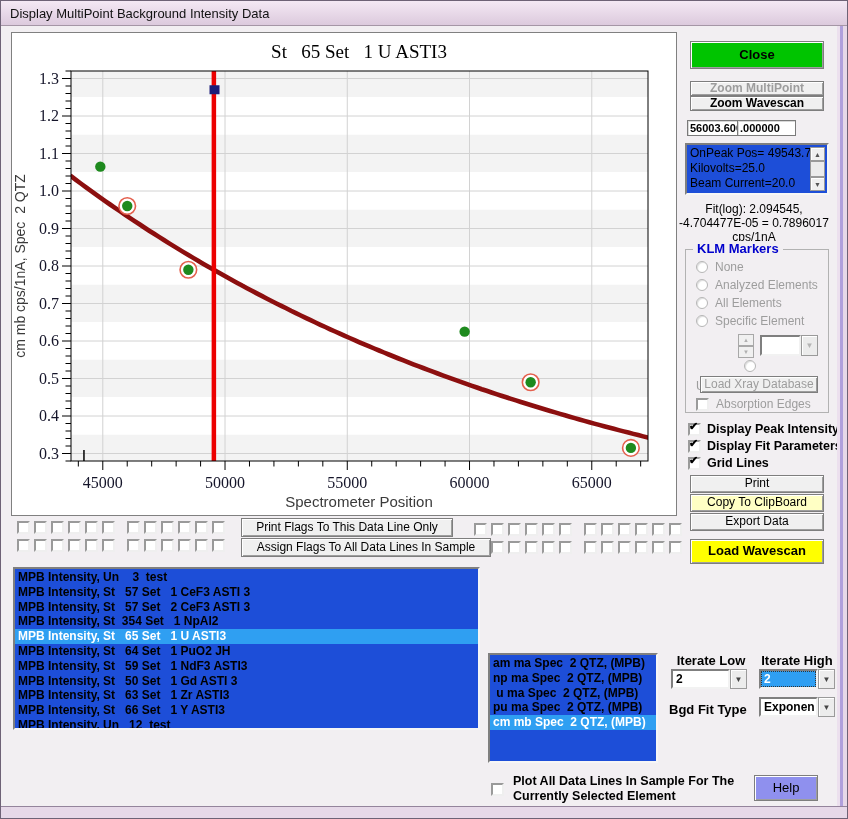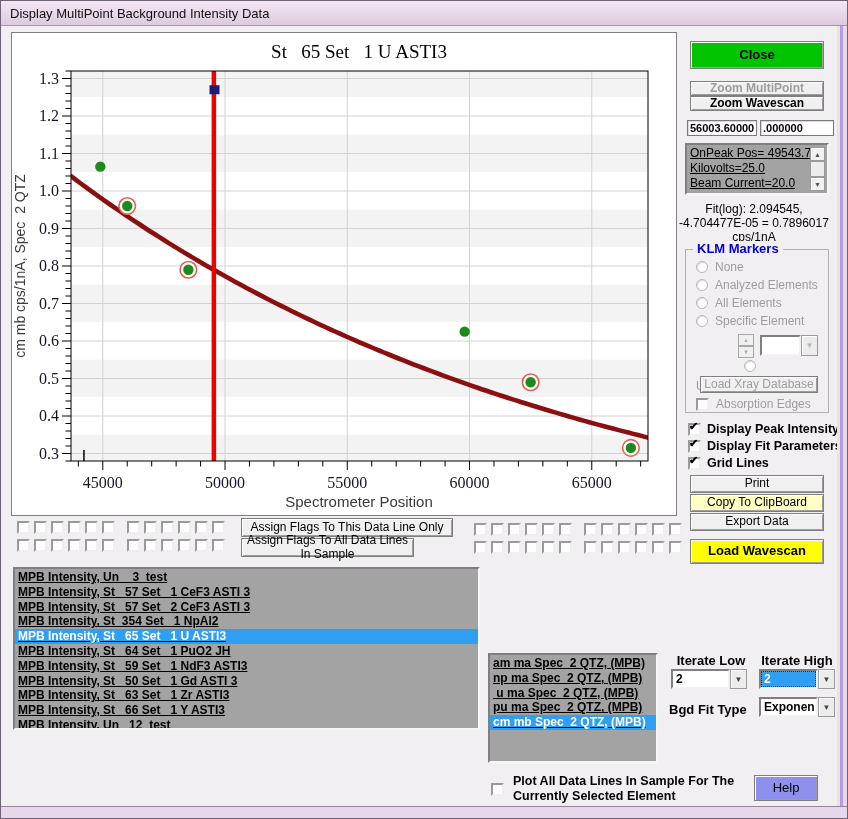--- a/index.html
+++ b/index.html
@@ -15,21 +15,21 @@
   .btn{position:absolute;display:flex;align-items:center;justify-content:center;text-align:center;
     background:#f0f0f0;border:1px solid #7e7e7e;box-shadow:inset 1px 1px 0 #ffffff, inset -1px -1px 0 #9e9e9e;
     font-size:12px;color:#000;box-sizing:border-box;line-height:1.1;}
   .btn.bold{font-weight:bold;}
   .btn.disabled{color:#9d9d9d;}
   .btn.green{background:#00c400;font-weight:bold;font-size:13px;}
   .btn.yellow{background:#ffff00;font-weight:bold;font-size:13px;}
   .btn.paleyellow{background:#ffffc4;}
   .btn.help{background:#8f90ee;font-size:13px;}
 
-  .sunken{position:absolute;background:#a3a3a3;border:2px solid;border-color:#7f7f7f #f6f6f6 #f6f6f6 #7f7f7f;box-sizing:border-box;text-decoration:underline;}
+  .sunken{position:absolute;background:#1d4ed8;border:2px solid;border-color:#7f7f7f #f6f6f6 #f6f6f6 #7f7f7f;box-sizing:border-box;}
   .field{position:absolute;background:#fff;border:1px solid #7a7a7a;box-shadow:inset 1px 1px 0 #d8d8d8;
     font-size:11px;color:#000;padding:1px 2px;box-sizing:border-box;overflow:hidden;white-space:nowrap;font-weight:bold;}
 
   .info-box{font-size:12px;line-height:15px;color:#000;padding:1px 3px;overflow:hidden;}
   .sb{position:absolute;top:2px;bottom:2px;right:2px;width:15px;background:#f3f3f3;}
   .sb-btn{position:absolute;left:0;width:15px;height:14px;background:#f0f0f0;border:1px solid #9a9a9a;
     box-shadow:inset 1px 1px 0 #fff;display:flex;align-items:center;justify-content:center;font-size:7px;color:#555;box-sizing:border-box;}
   .sb-thumb{position:absolute;left:0;width:15px;height:16px;top:14px;background:#ececec;border:1px solid #9a9a9a;box-sizing:border-box;}
 
   .fit-text{position:absolute;left:672px;top:201px;width:162px;text-align:center;font-size:12px;line-height:14px;color:#000;}
@@ -219,21 +219,21 @@
       <text x="347" y="474" text-anchor="middle" font-family="Liberation Sans, sans-serif" font-size="15" fill="#3a3a3a">Spectrometer Position</text>
       <text x="13" y="233" text-anchor="middle" transform="rotate(-90 13 233)" font-family="Liberation Sans, sans-serif" font-size="14" fill="#3a3a3a" style="white-space:pre">cm mb cps/1nA, Spec  2 QTZ</text>
     </svg>
   </div>
 
   <div class="btn green" style="left:689px;top:40px;width:134px;height:28px;">Close</div>
   <div class="btn bold disabled" style="left:689px;top:80px;width:134px;height:15px;">Zoom MultiPoint</div>
   <div class="btn bold" style="left:689px;top:95px;width:134px;height:15px;">Zoom Wavescan</div>
 
   <div class="field" style="left:686px;top:119px;width:70px;height:16px;">56003.60000</div>
-  <div class="field" style="left:759px;top:119px;width:74px;height:16px;">.000000</div>
+  <div class="field" style="left:736px;top:119px;width:59px;height:16px;">.000000</div>
 
   <div class="sunken info-box" style="left:684px;top:142px;width:144px;height:52px;">
     <div>OnPeak Pos= 49543.7</div>
     <div>Kilovolts=25.0</div>
     <div>Beam Current=20.0</div>
     <div class="sb">
       <div class="sb-btn" style="top:0;">▲</div>
       <div class="sb-thumb"></div>
       <div class="sb-btn" style="bottom:0;">▼</div>
     </div>
@@ -372,22 +372,22 @@
       <span class="flag-group">
         <span class="cb"></span>
         <span class="cb"></span>
         <span class="cb"></span>
         <span class="cb"></span>
         <span class="cb"></span>
         <span class="cb"></span>
       </span>
     </div>
 
-  <div class="btn" style="left:240px;top:517px;width:212px;height:19px;">Assign Flags To This Data Line Only</div>
-  <div class="btn" style="left:240px;top:537px;width:173px;height:19px;">Assign Flags To All Data Lines In Sample</div>
+  <div class="btn" style="left:240px;top:517px;width:212px;height:19px;">Print Flags To This Data Line Only</div>
+  <div class="btn" style="left:240px;top:537px;width:250px;height:19px;">Assign Flags To All Data Lines In Sample</div>
 
   <div class="sunken list" style="left:12px;top:566px;width:467px;height:163px;" id="data-lines-list">
       <div class="list-row">MPB Intensity, Un    3  test</div>
       <div class="list-row">MPB Intensity, St   57 Set   1 CeF3 ASTI 3</div>
       <div class="list-row">MPB Intensity, St   57 Set   2 CeF3 ASTI 3</div>
       <div class="list-row">MPB Intensity, St  354 Set   1 NpAl2</div>
       <div class="list-row selected">MPB Intensity, St   65 Set   1 U ASTI3</div>
       <div class="list-row">MPB Intensity, St   64 Set   1 PuO2 JH</div>
       <div class="list-row">MPB Intensity, St   59 Set   1 NdF3 ASTI3</div>
       <div class="list-row">MPB Intensity, St   50 Set   1 Gd ASTI 3</div>

